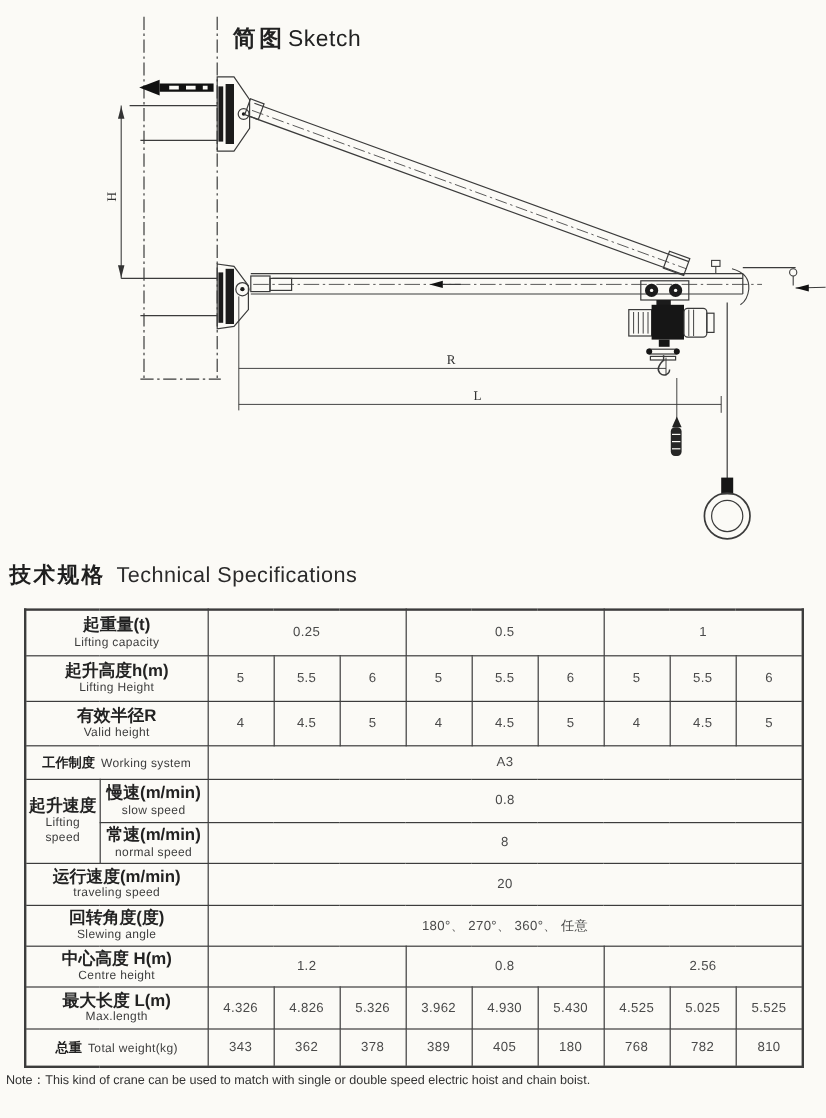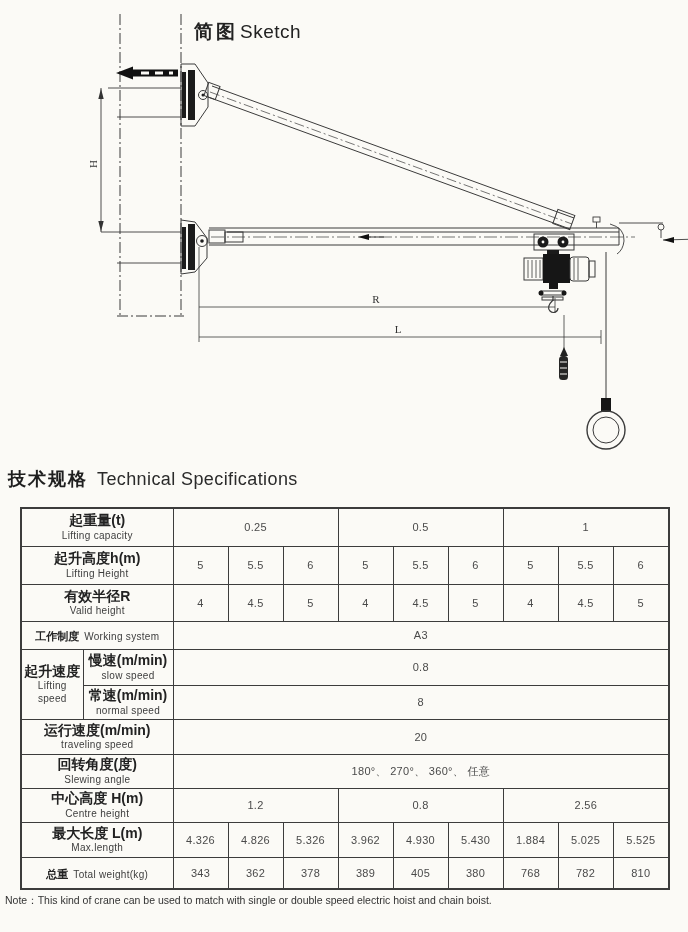--- a/index.html
+++ b/index.html
@@ -307,34 +307,34 @@
         <td colspan="2" class="lbl">
           <div class="zh">最大长度 L(m)</div>
           <div class="en">Max.length</div>
         </td>
         <td class="val">4.326</td>
         <td class="val">4.826</td>
         <td class="val">5.326</td>
         <td class="val">3.962</td>
         <td class="val">4.930</td>
         <td class="val">5.430</td>
-        <td class="val">1.884</td>
+        <td class="val">4.525</td>
         <td class="val">5.025</td>
         <td class="val">5.525</td>
       </tr>
       <tr class="h32">
         <td colspan="2" class="lbl">
           <span class="zh-inline">总重</span><span class="en-inline">Total weight(kg)</span>
         </td>
         <td class="val">343</td>
         <td class="val">362</td>
         <td class="val">378</td>
         <td class="val">389</td>
         <td class="val">405</td>
-        <td class="val">380</td>
+        <td class="val">180</td>
         <td class="val">768</td>
         <td class="val">782</td>
         <td class="val">810</td>
       </tr>
     </tbody>
   </table>
 
   <div class="note">
     <div class="note-en">Note：This kind of crane can be used to match with single or double speed electric hoist and chain boist.</div>
   </div>

